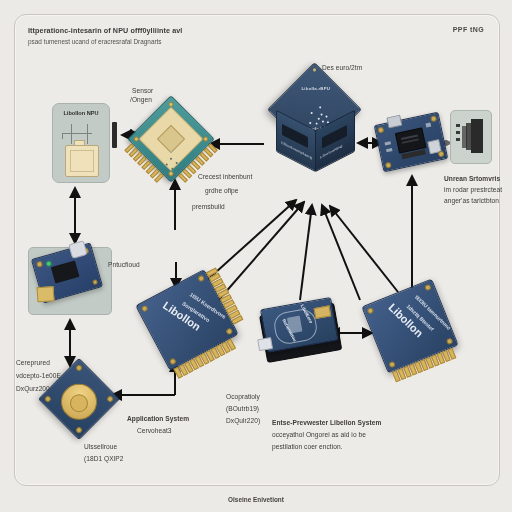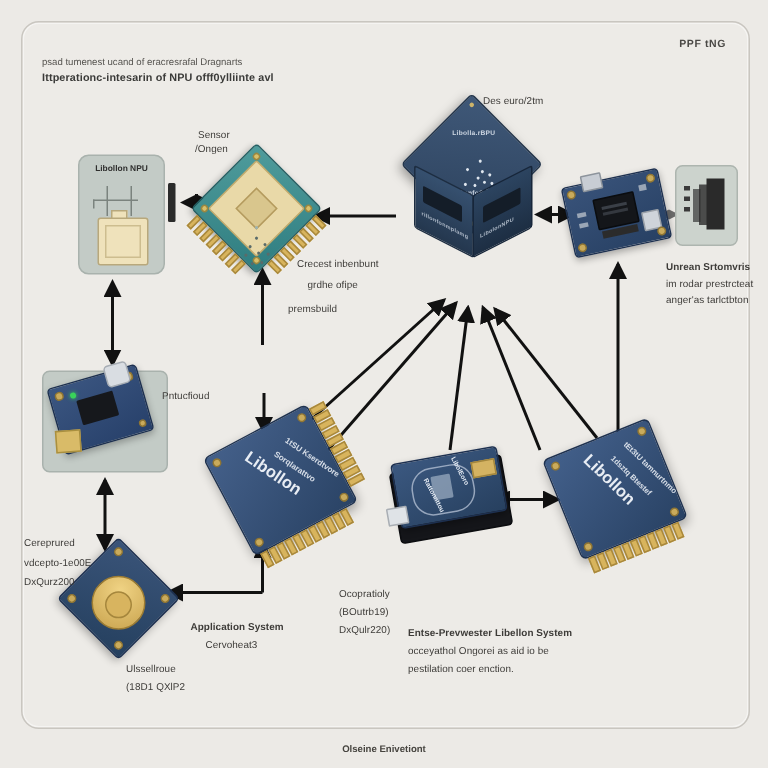--- a/index.html
+++ b/index.html
@@ -10,21 +10,21 @@
     position:relative;
   }
   #stage{position:absolute;inset:0;width:512px;height:512px;}
 
   .panel{
     position:absolute;left:14px;top:14px;width:484px;height:470px;
     background:#edebe7;border:1px solid #c9c6c0;border-radius:12px;
     box-shadow:inset 0 0 0 1px rgba(255,255,255,.45);
   }
 
-  .title1{position:absolute;left:28px;top:26px;width:260px;font-size:7.2px;font-weight:bold;color:#3a3a38;letter-spacing:.1px;line-height:10px;margin-top:21px;}
+  .title1{position:absolute;left:28px;top:26px;width:260px;font-size:7.2px;font-weight:bold;color:#3a3a38;letter-spacing:.1px;line-height:10px;}
   .title2{position:absolute;left:28px;top:37px;width:270px;font-size:6.4px;color:#55534f;line-height:9px;}
   .brand{position:absolute;right:28px;top:26px;font-size:7px;font-weight:bold;color:#4a4845;letter-spacing:.4px;}
 
   .lbl{position:absolute;font-size:6.6px;color:#3d3b38;line-height:9.5px;letter-spacing:.05px;}
   .lbl.b{font-weight:bold;}
 
   
   .npu-box{
     position:absolute;left:52px;top:103px;width:56px;height:78px;
     background:#c3cbc6;border:1px solid #a9b2ad;border-radius:7px;

